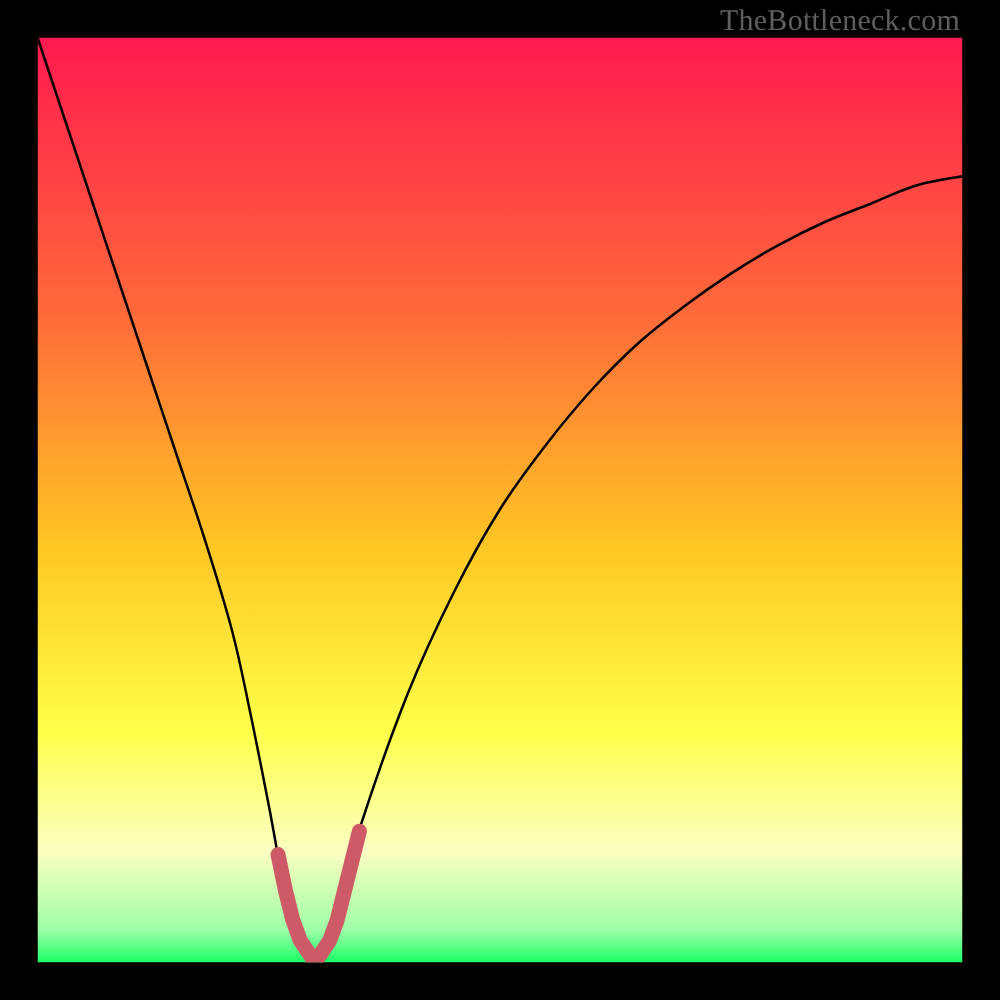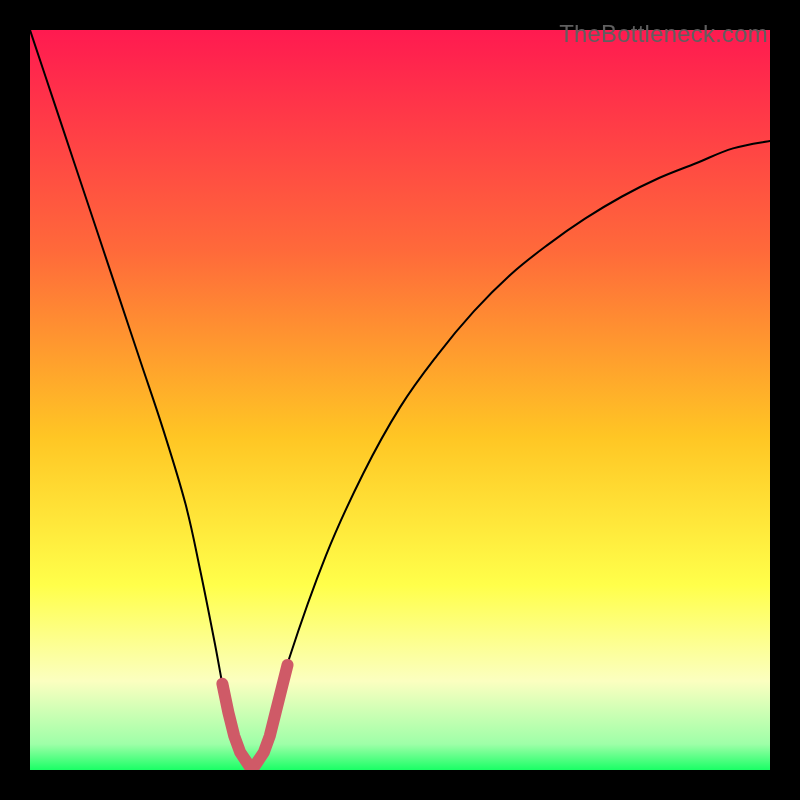--- a/index.html
+++ b/index.html
@@ -21,27 +21,28 @@
   }
   .gradient-area {
     position: absolute;
     left: 0;
     top: 0;
     width: 740px;
     height: 740px;
   }
   .watermark {
     position: absolute;
-    top: 20px;
+    top: 4px;
     right: 32px;
     color: #5f5f5f;
     font-size: 24px;
     font-weight: 400;
     letter-spacing: 0.2px;
     z-index: 10;
+    font-family: Liberation Serif, serif;
   }
   svg {
     position: absolute;
     left: 0;
     top: 0;
   }
 </style>
 </head>
 <body>
 

